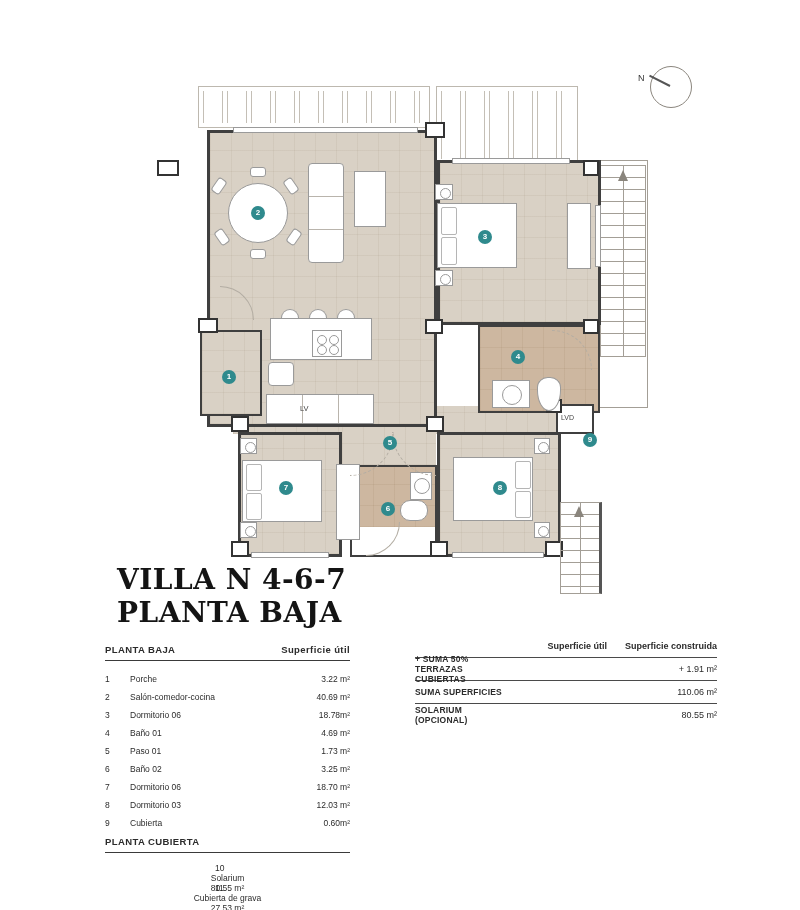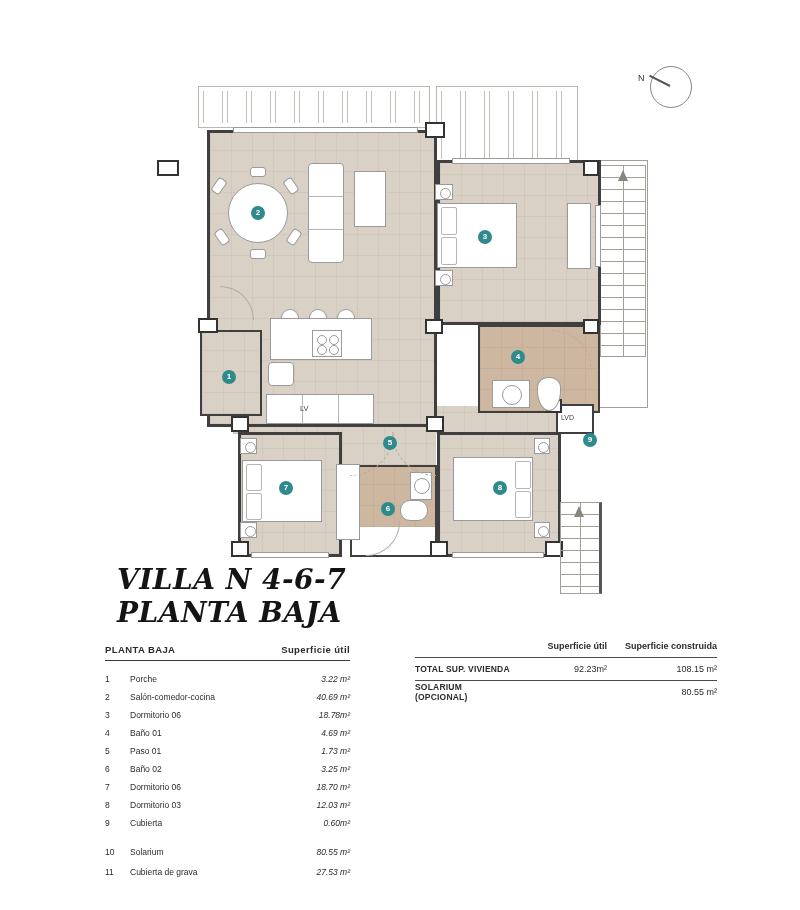--- a/index.html
+++ b/index.html
@@ -38,35 +38,35 @@
   .stairarrow{position:absolute;width:0;height:0;border-left:5px solid transparent;
          border-right:5px solid transparent;border-bottom:11px solid #8a857d;}
   .pillow{position:absolute;box-sizing:border-box;background:#fff;border:1px solid #b5b5b5;border-radius:2px;}
   .dotcircle{position:absolute;border:1px solid #9a9a9a;border-radius:50%;background:#fff;}
   
   .compass-circle{position:absolute;width:40px;height:40px;border:1px solid #8b867e;border-radius:50%;}
   .compass-needle{position:absolute;width:23px;height:2px;background:#555;transform-origin:left center;transform:rotate(207deg);}
   .compass-n{position:absolute;font-size:9px;color:#333;}
   
   .title{position:absolute;left:117px;top:563px;font-family:"DejaVu Serif",serif;
-         font-weight:bold;font-size:28px;line-height:33px;color:#141414;letter-spacing:.5px;font-style:italic;}
+         font-weight:bold;font-size:28px;line-height:33px;color:#141414;letter-spacing:.5px;}
   
   .ltable{position:absolute;left:105px;top:644px;width:245px;font-size:8.5px;}
   .ltable .thead{display:flex;justify-content:space-between;align-items:flex-end;
         font-weight:bold;font-size:9.5px;letter-spacing:.4px;border-bottom:1.5px solid #3a3a3a;
         padding-bottom:5px;}
   .ltable .rows{margin-top:9px;}
   .ltable .row{display:flex;align-items:center;height:18px;}
   .ltable .row .n{width:25px;}
   .ltable .row .lbl{flex:1;}
-  .ltable .row .val{text-align:right;font-style:italic;}
+  .ltable .row .val{text-align:right;}
   .ltable .thead2{font-weight:bold;font-size:9.5px;letter-spacing:.4px;
         border-bottom:1.5px solid #3a3a3a;padding-bottom:5px;margin-top:4px;}
   .ltable .rows2{margin-top:10px;}
-  .ltable .rows2 .row{height:20px;}
+  .ltable .rows2 .row{height:20px;flex-direction:column;}
   
   .rtable{position:absolute;left:415px;top:641px;width:302px;font-size:8.5px;}
   .rtable .thead{display:flex;font-weight:bold;font-size:9px;padding-bottom:6px;
         border-bottom:1px solid #4a4a4a;}
   .rtable .sp{flex:1;}
   .rtable .cu{width:95px;text-align:right;}
   .rtable .cc{width:110px;text-align:right;}
   .rtable .row{display:flex;align-items:center;height:22px;border-bottom:1px solid #4a4a4a;}
   .rtable .row:last-child{border-bottom:none;}
   .rtable .row .lbl{flex:1;font-weight:bold;font-size:8.5px;letter-spacing:.2px;}
@@ -274,20 +274,21 @@
           <span class="n">8</span>
           <span class="lbl">Dormitorio 03</span>
           <span class="val">12.03 m²</span>
         </div>
       <div class="row">
           <span class="n">9</span>
           <span class="lbl">Cubierta</span>
           <span class="val">0.60m²</span>
         </div>
     </div>
+    <div class="thead2">PLANTA CUBIERTA</div>
     <div class="rows2">
       <div class="row">
           <span class="n">10</span>
           <span class="lbl">Solarium</span>
           <span class="val">80.55 m²</span>
         </div>
       <div class="row">
           <span class="n">11</span>
           <span class="lbl">Cubierta de grava</span>
           <span class="val">27.53 m²</span>
@@ -295,23 +296,28 @@
     </div>
   </div>
 
   <div class="rtable">
     <div class="thead">
       <span class="sp"></span>
       <span class="cu">Superficie útil</span>
       <span class="cc">Superficie construida</span>
     </div>
     <div class="row">
-      <span class="lbl">TOTAL SUP. VIVIENDA</span>
-      <span class="vu">92.23m²</span>
-      <span class="vc">108.15 m²</span>
+      <span class="lbl">+ SUMA 50% TERRAZAS CUBIERTAS</span>
+      <span class="vu"></span>
+      <span class="vc">+ 1.91 m²</span>
+    </div>
+    <div class="row">
+      <span class="lbl">SUMA SUPERFICIES</span>
+      <span class="vu"></span>
+      <span class="vc">110.06 m²</span>
     </div>
     <div class="row">
       <span class="lbl">SOLARIUM (OPCIONAL)</span>
       <span class="vu"></span>
       <span class="vc">80.55 m²</span>
     </div>
   </div>
 
 </div>
 

